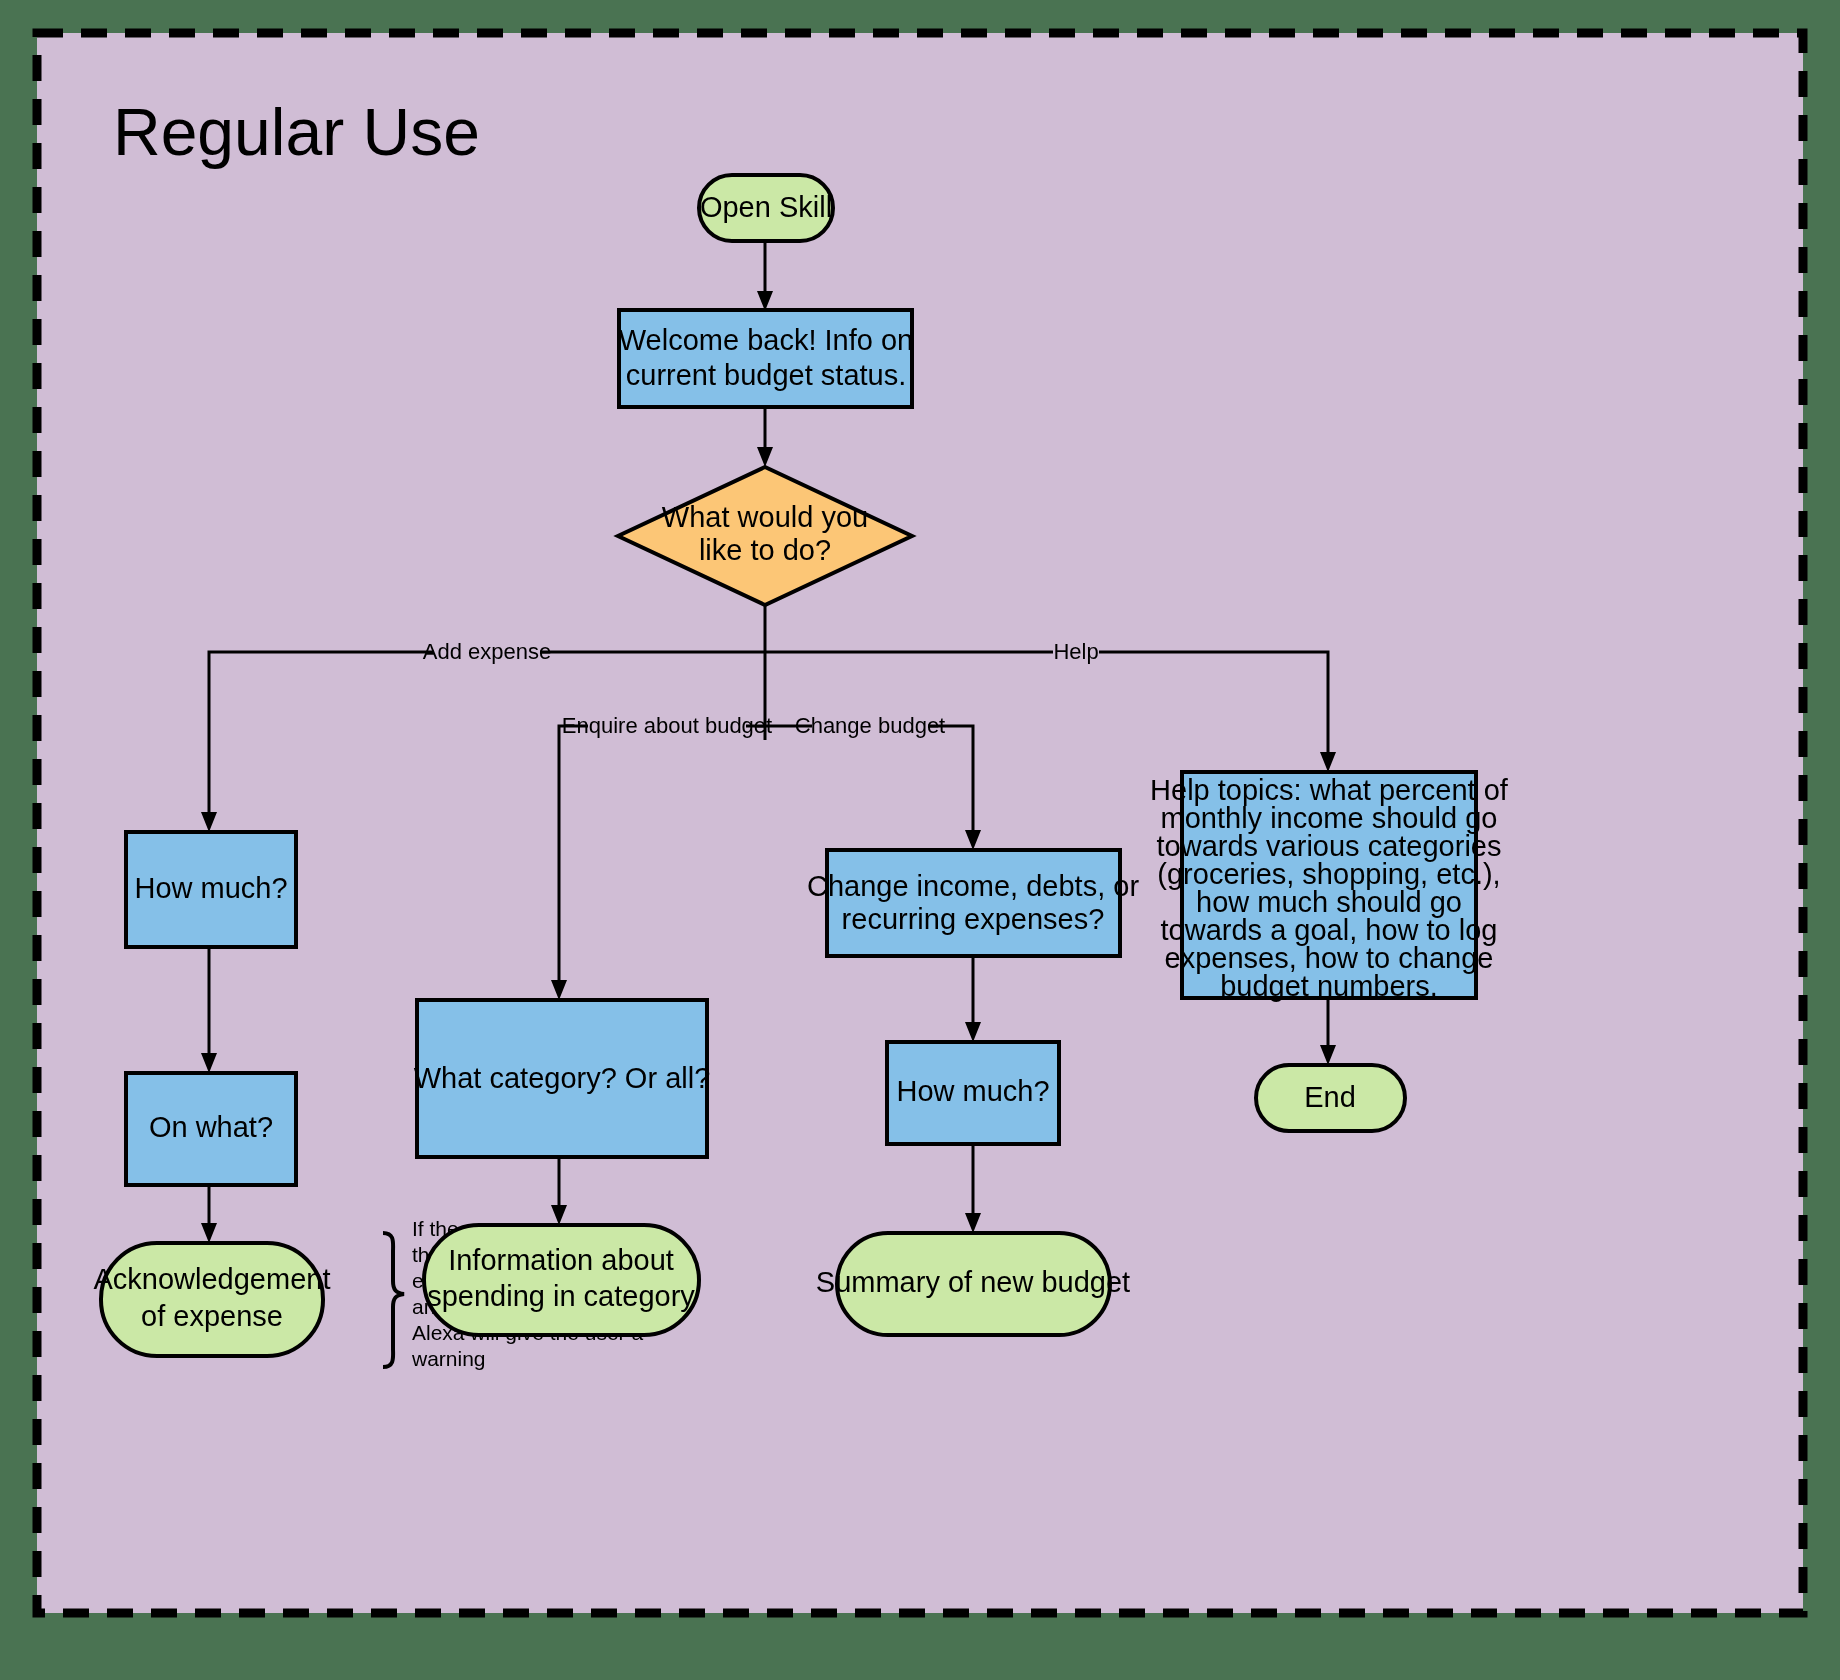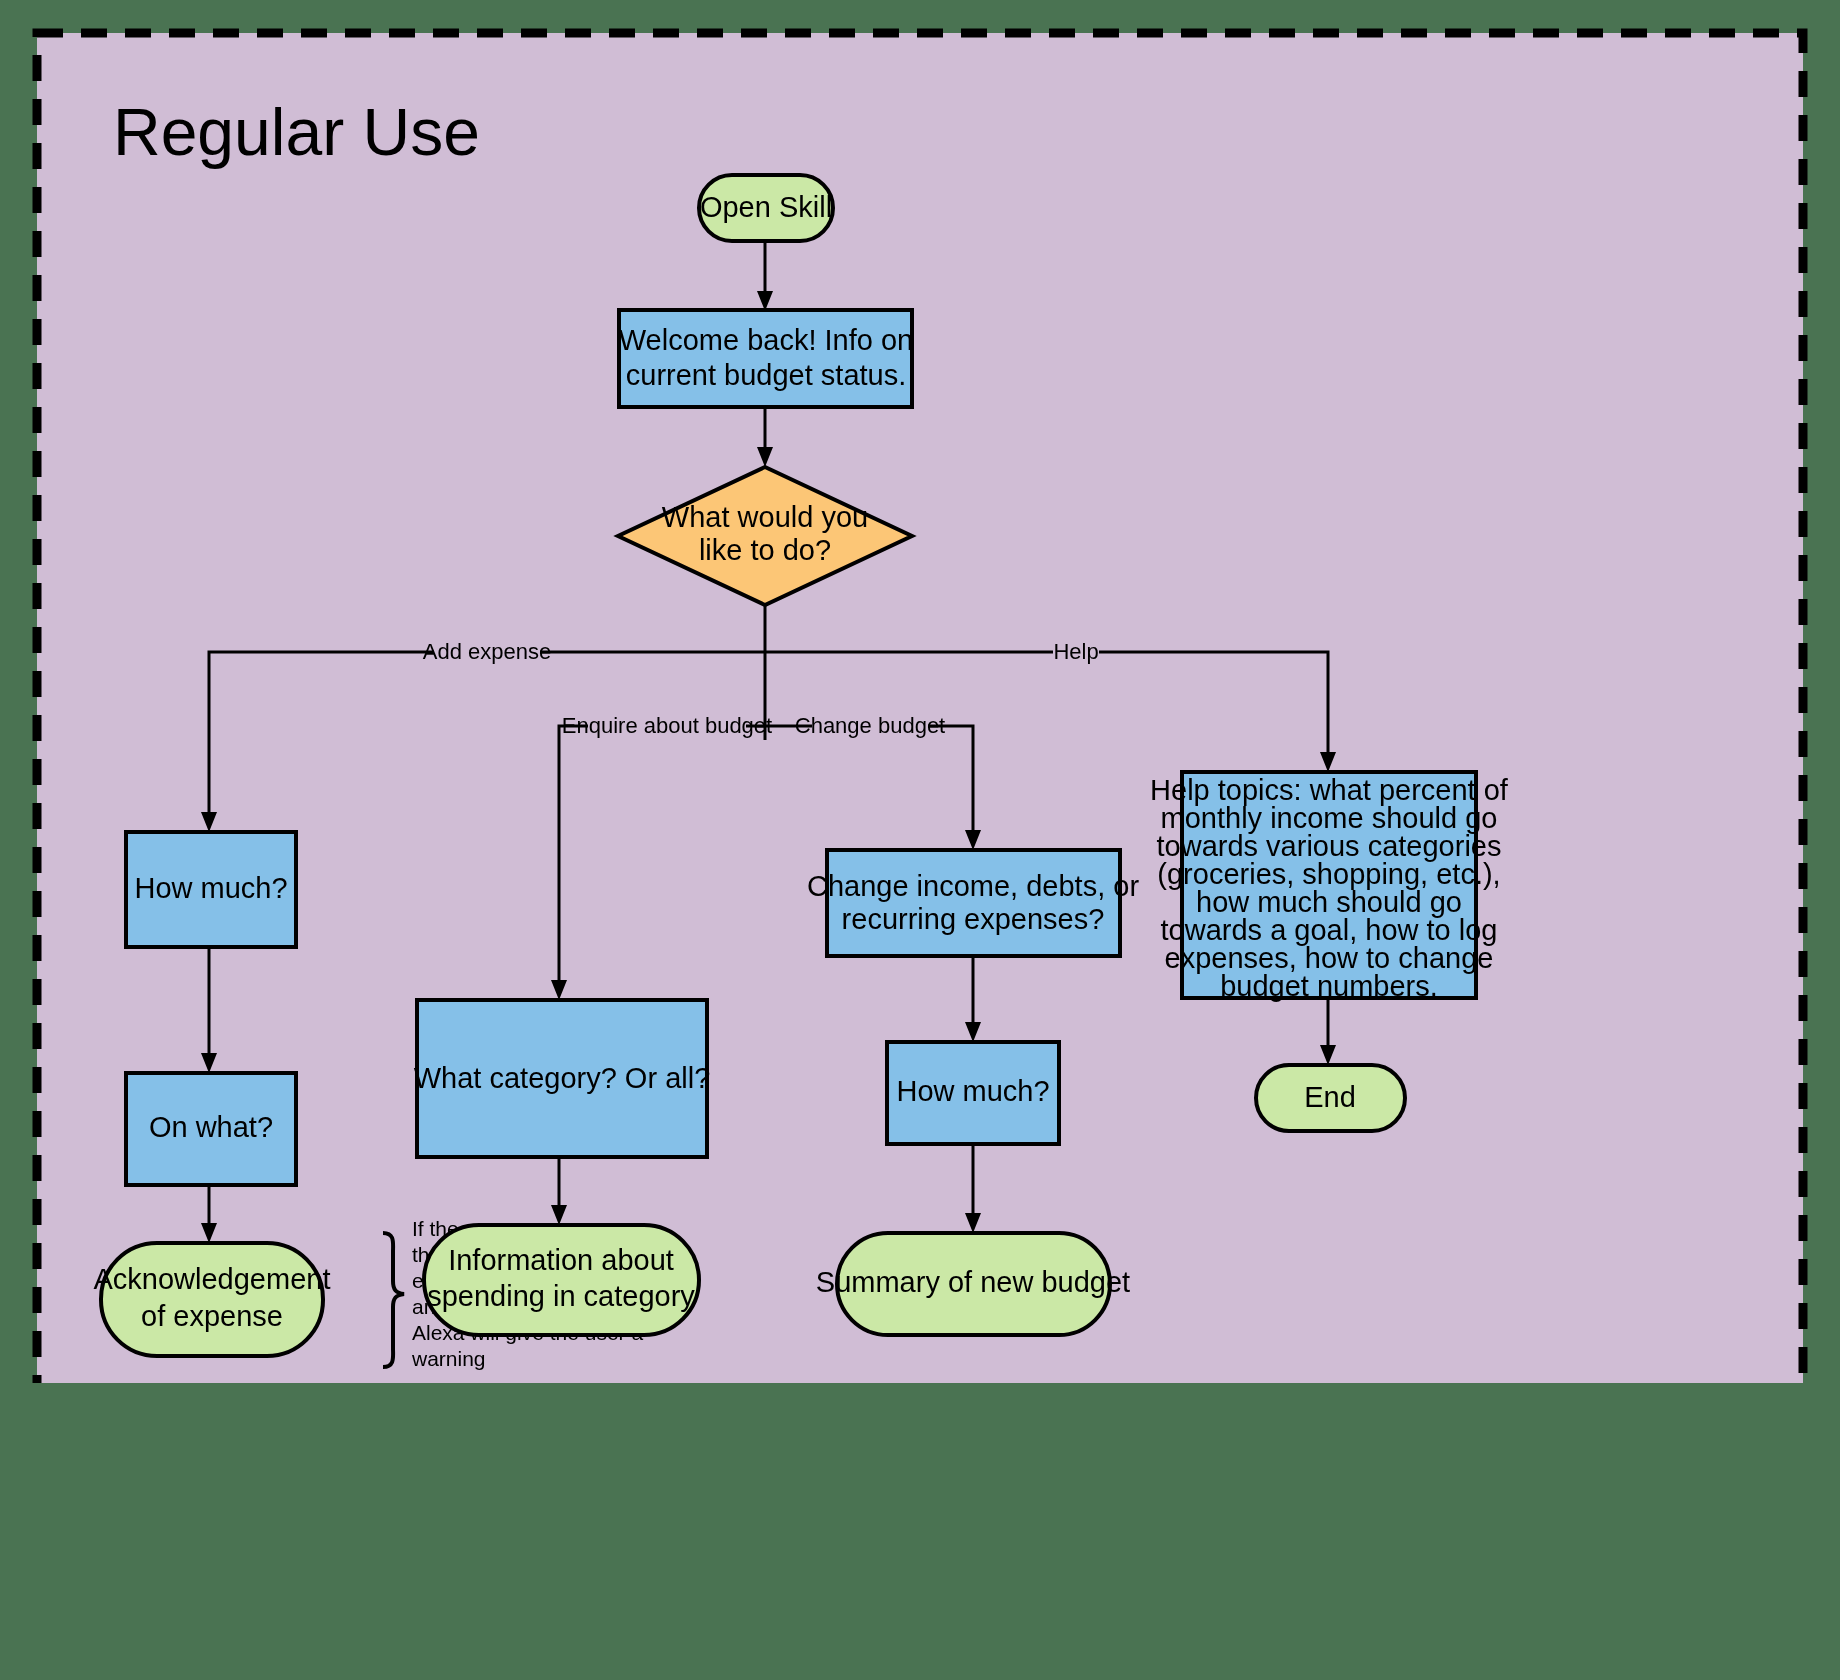--- a/index.html
+++ b/index.html
@@ -3,21 +3,21 @@
 <meta charset="utf-8">
 <style>
   html, body {
     margin: 0;
     padding: 0;
     background: #4a7352;
   }
   #page {
     position: relative;
     width: 1840px;
-    height: 1383px;
+    height: 1680px;
     background: #4a7352;
     font-family: "Liberation Sans", sans-serif;
     overflow: hidden;
   }
   #canvas {
     position: absolute;
     left: 0; top: 0;
     width: 1840px;
     height: 1680px;
   }

